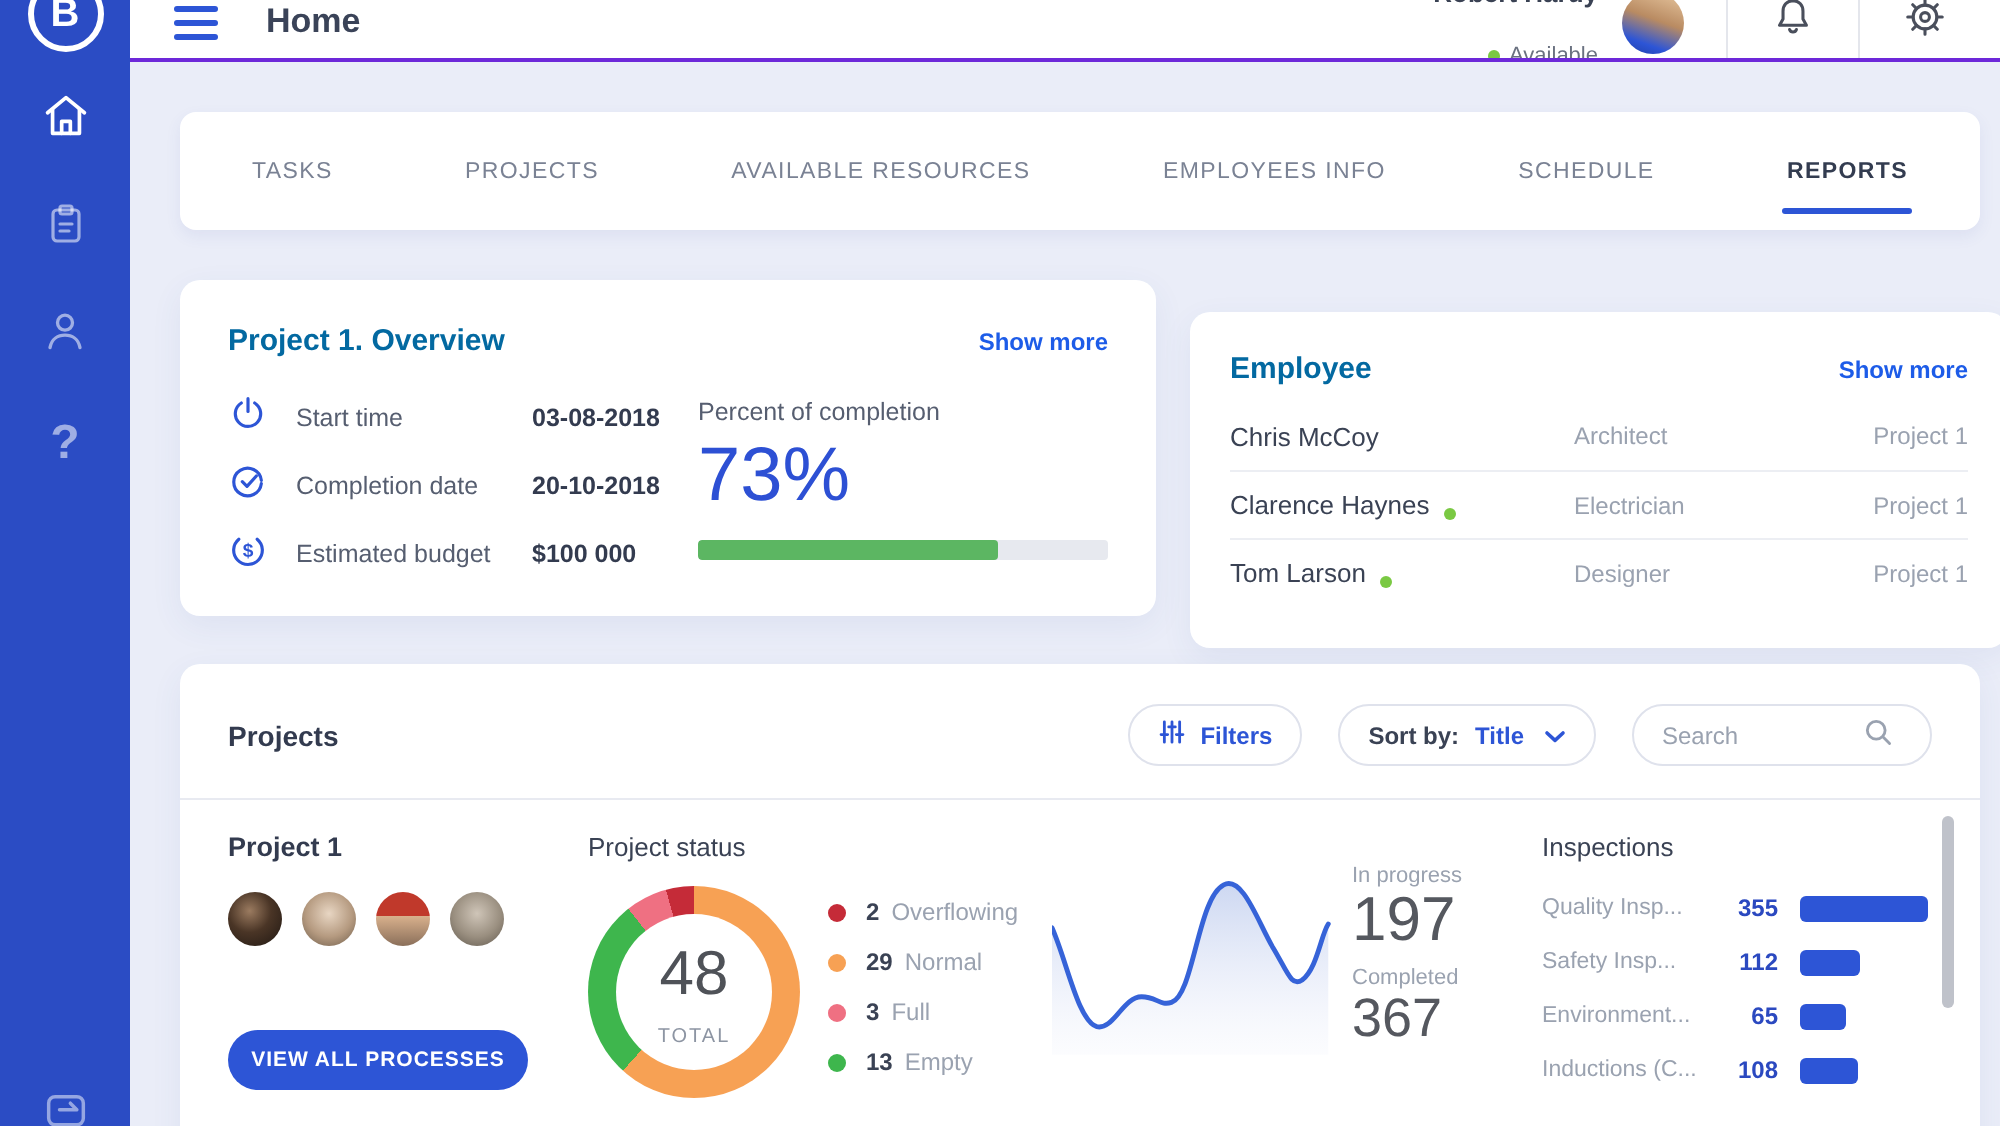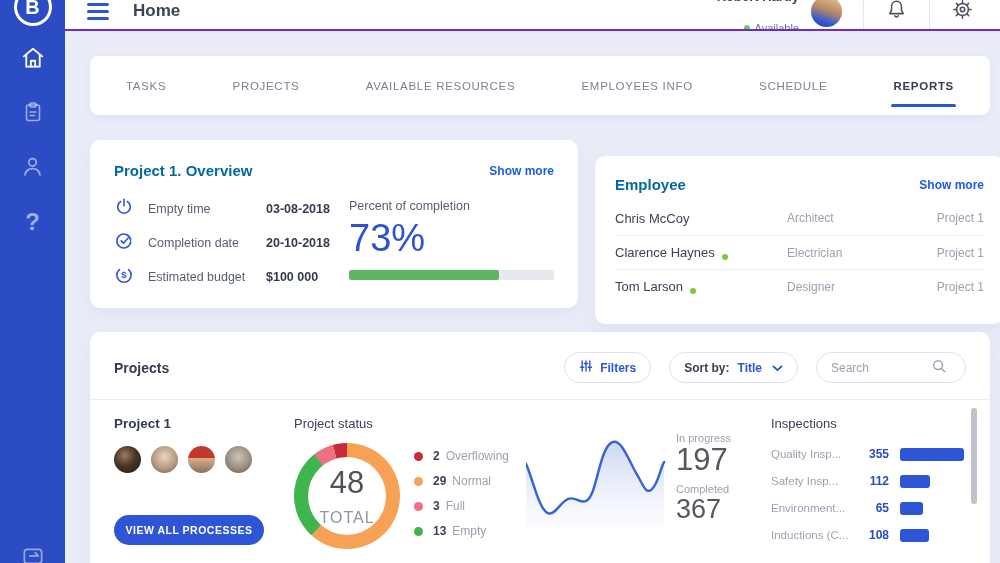--- a/index.html
+++ b/index.html
@@ -101,21 +101,21 @@
   .view-all-btn { margin-top:42px; width:150px; height:30px; border:none; border-radius:16px; background:#2d55d6;
                   color:#fff; font-size:10.5px; font-weight:bold; letter-spacing:.5px; cursor:pointer;
                   font-family:"Liberation Sans",sans-serif; }
 
   .col2 { width:232px; }
   .status-flex { display:flex; }
   .donut { width:106px; height:106px; border-radius:50%; margin-top:12px; position:relative; flex:none; }
   .donut-hole { position:absolute; inset:14px; background:#fff; border-radius:50%;
                 display:flex; flex-direction:column; align-items:center; justify-content:center; }
   .donut-total { font-size:31px; color:#4f5258; }
-  .donut-total-label { font-size:16px; color:#8d95a3; letter-spacing:1px; margin-top:8px; }
+  .donut-total-label { font-size:10px; color:#8d95a3; letter-spacing:1px; margin-top:8px; }
   .legend { margin-left:14px; margin-top:18px; }
   .legend-row { display:flex; align-items:center; margin-bottom:11px; }
   .legend-dot { width:9px; height:9px; border-radius:50%; flex:none; }
   .legend-value { font-size:12px; font-weight:bold; color:#3a4254; margin-left:10px; }
   .legend-label { font-size:12px; color:#9aa2b0; margin-left:6px; }
 
   .col3 { width:245px; }
   .wf-flex { display:flex; }
   .wf-chart { margin-top:8px; }
   .wf-stats { margin-left:10px; margin-top:16px; }
@@ -236,21 +236,21 @@
   </div>
   <div class="ov-body">
     <div class="ov-left">
       <div class="ov-row">
         <span>
           <svg width="20" height="20" viewBox="0 0 24 24" fill="none" stroke="#2d55d6" stroke-width="1.9" stroke-linecap="round">
             <path d="M8 5.4 a7.6 7.6 0 1 0 8 0"></path>
               <path d="M12 2.8 V10.5"></path>
           </svg>
         </span>
-        <span class="ov-label">Empty time</span>
+        <span class="ov-label">Start time</span>
         <span class="ov-value">03-08-2018</span>
       </div>
       <div class="ov-row">
         <span>
           <svg width="20" height="20" viewBox="0 0 24 24" fill="none" stroke="#2d55d6" stroke-width="1.9" stroke-linecap="round" stroke-linejoin="round">
             <path d="M20 11 a8.3 8.3 0 1 0 0 2"></path>
               <path d="M8.6 11.8 L11.4 14.6 L17 8.4"></path>
           </svg>
         </span>
         <span class="ov-label">Completion date</span>

